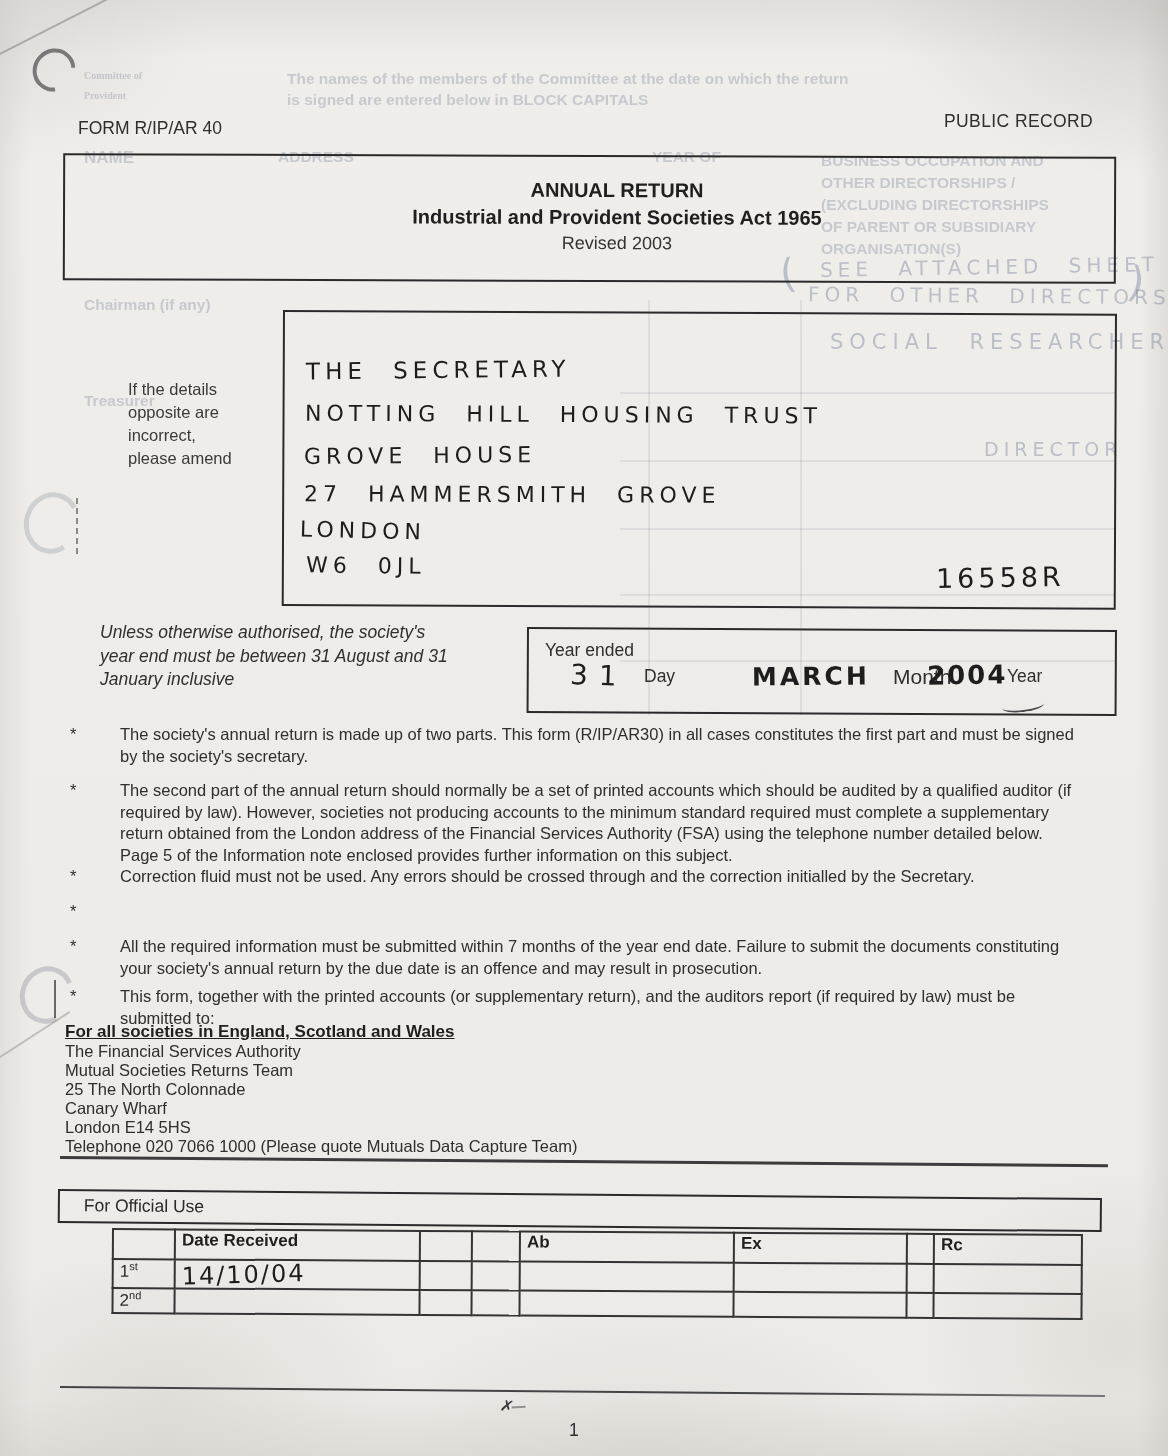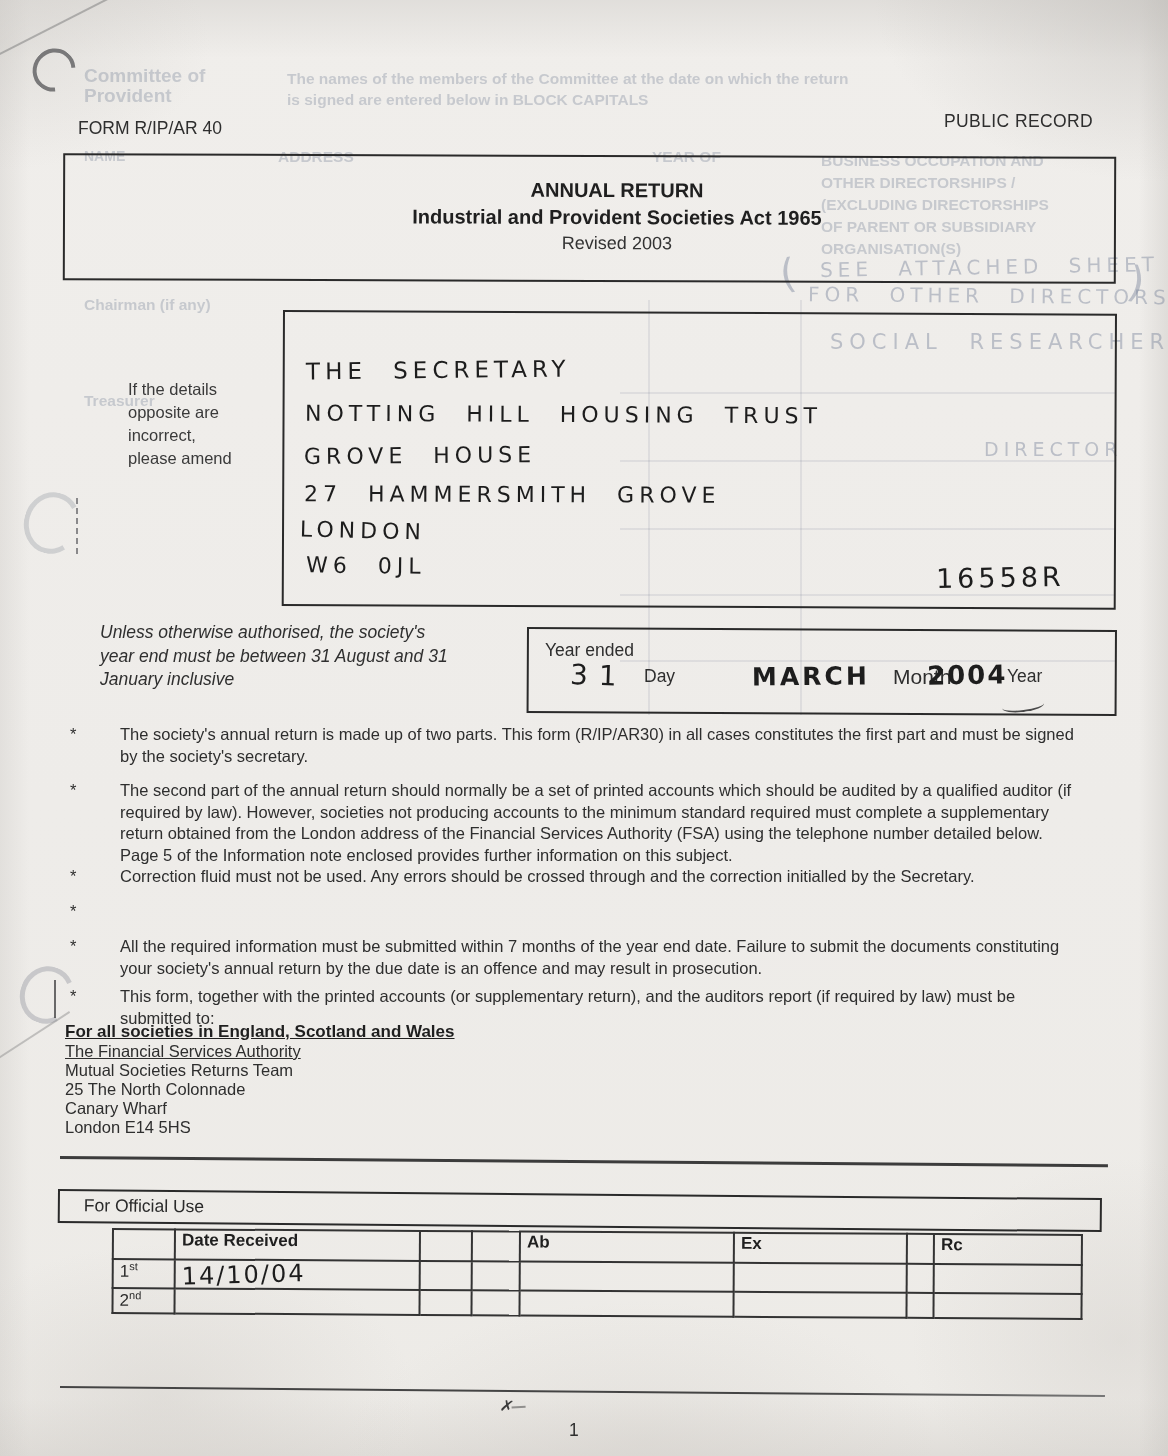--- a/index.html
+++ b/index.html
@@ -35,29 +35,29 @@
 <div class="page">
 
   <div class="abs" style="left:-18px;top:62px;width:170px;height:1.5px;background:rgba(130,130,130,.55);transform:rotate(-27deg);transform-origin:left;"></div>
   <div class="abs" style="left:-6px;top:1060px;width:90px;height:1.5px;background:rgba(135,135,135,.45);transform:rotate(-33deg);transform-origin:left;"></div>
   <div class="abs ring" style="left:33px;top:48px;width:34px;height:36px;border:4.5px solid rgba(80,80,82,.72);border-right-color:transparent;transform:rotate(40deg);"></div>
   <div class="abs ring" style="left:24px;top:492px;width:46px;height:52px;border:5px solid rgba(140,145,155,.32);border-right-color:transparent;transform:rotate(15deg);"></div>
   <div class="abs" style="left:76px;top:498px;width:0;height:56px;border-left:2px dashed rgba(70,70,75,.6);"></div>
   <div class="abs ring" style="left:20px;top:966px;width:44px;height:48px;border:5px solid rgba(140,143,152,.38);border-right-color:transparent;transform:rotate(20deg);"></div>
   <div class="abs" style="left:54px;top:980px;width:0;height:38px;border-left:2.5px solid rgba(60,60,62,.75);"></div>
 
-  <div class="abs ghost bold" style="left:84px;top:66px;font-size:19px;line-height:20px;">
+  <div class="abs ghost bold" style="left:84px;top:66px;font-size:10px;line-height:20px;font-family:Liberation Serif, serif;">
     <div>Committee of</div>
     <div>Provident</div>
   </div>
   <div class="abs ghost bold" style="left:287px;top:68px;font-size:15.5px;line-height:21px;width:680px;">
     <div>The names of the members of the Committee at the date on which the return</div>
     <div>is signed are entered below in BLOCK CAPITALS</div>
   </div>
-  <div class="abs ghost bold" style="left:84px;top:148px;font-size:14px;">NAME</div>
+  <div class="abs ghost bold" style="left:84px;top:148px;font-size:17px;">NAME</div>
   <div class="abs ghost bold" style="left:278px;top:148px;font-size:15.5px;">ADDRESS</div>
   <div class="abs ghost bold" style="left:652px;top:148px;font-size:15.5px;">YEAR OF</div>
   <div class="abs ghost bold" style="left:805px;top:150px;font-size:15.5px;line-height:22px;margin-left:16px;">
     <div>BUSINESS OCCUPATION AND</div>
     <div>OTHER DIRECTORSHIPS /</div>
     <div>(EXCLUDING DIRECTORSHIPS</div>
     <div>OF PARENT OR SUBSIDIARY</div>
     <div>ORGANISATION(S)</div>
   </div>
   <div class="abs hw ghosthw" style="left:780px;top:250px;font-size:40px;transform:rotate(-8deg);">(</div>
@@ -139,25 +139,26 @@
     <span class="print" style="width:50px;flex:none;">*</span>
     <div class="print">All the required information must be submitted within 7 months of the year end date.  Failure to submit the documents constituting your society's annual return by the due date is an offence and may result in prosecution.</div>
   </div>
   <div class="abs" style="left:70px;top:986px;width:1008px;display:flex;">
     <span class="print" style="width:50px;flex:none;">*</span>
     <div class="print">This form, together with the printed accounts (or supplementary return), and the auditors report (if required by law) must be submitted to:</div>
   </div>
 
   <div class="abs" style="left:65px;top:1021px;">
     <div class="bold" style="font-size:17px;text-decoration:underline;line-height:21px;">For all societies in England, Scotland and Wales</div>
-    <div class="print" style="line-height:19px;text-decoration:underline;">The Financial Services Authority</div>
+    <div class="print" style="line-height:19px;">The Financial Services Authority</div>
     <div class="print" style="line-height:19px;">Mutual Societies Returns Team</div>
     <div class="print" style="line-height:19px;">25 The North Colonnade</div>
     <div class="print" style="line-height:19px;">Canary Wharf</div>
     <div class="print" style="line-height:19px;">London E14 5HS</div>
+    <div class="print" style="line-height:19px;">Telephone 020 7066 1000 (Please quote Mutuals Data Capture Team)</div>
   </div>
 
   <div class="abs" style="left:60px;top:1156px;width:1048px;height:2.5px;background:#3c3c3c;transform:rotate(.45deg);transform-origin:left;"></div>
 
   <div class="abs box" style="left:58px;top:1189px;width:1040px;height:30px;border-width:2px;transform:rotate(.5deg);transform-origin:left top;">
     <div class="print" style="padding:4px 0 0 24px;font-size:17.5px;color:#2a2a2a;">For Official Use</div>
   </div>
 
   <table class="off abs" style="left:112px;top:1228px;transform:rotate(.35deg);transform-origin:left top;">
     <colgroup>

